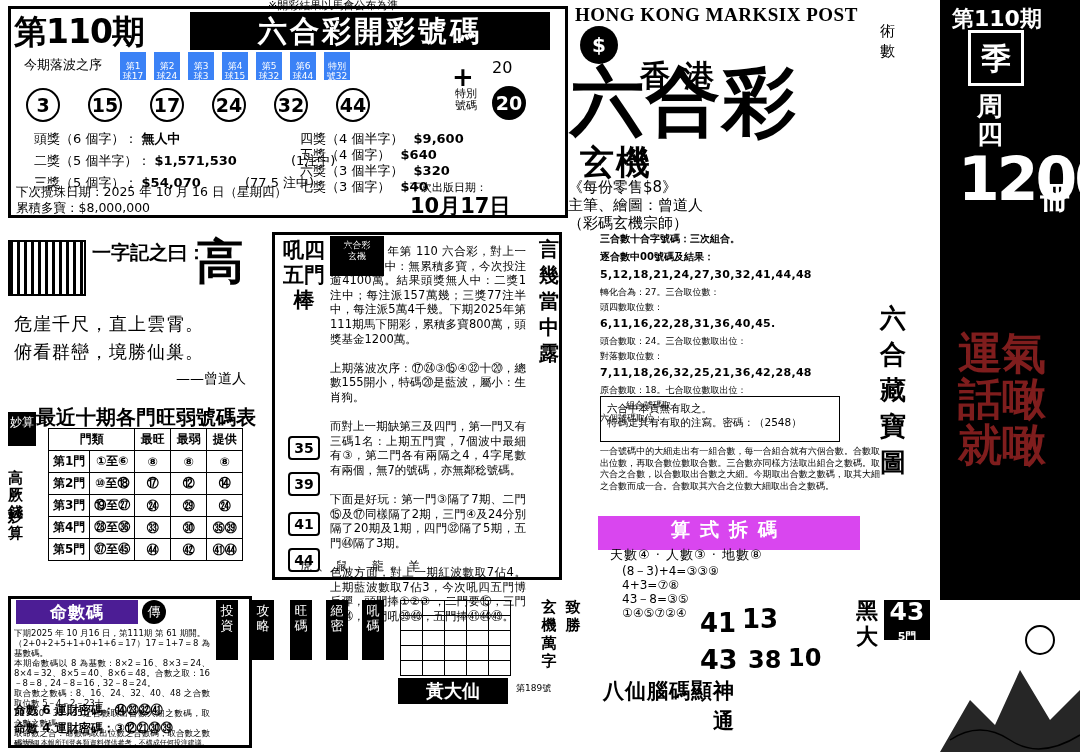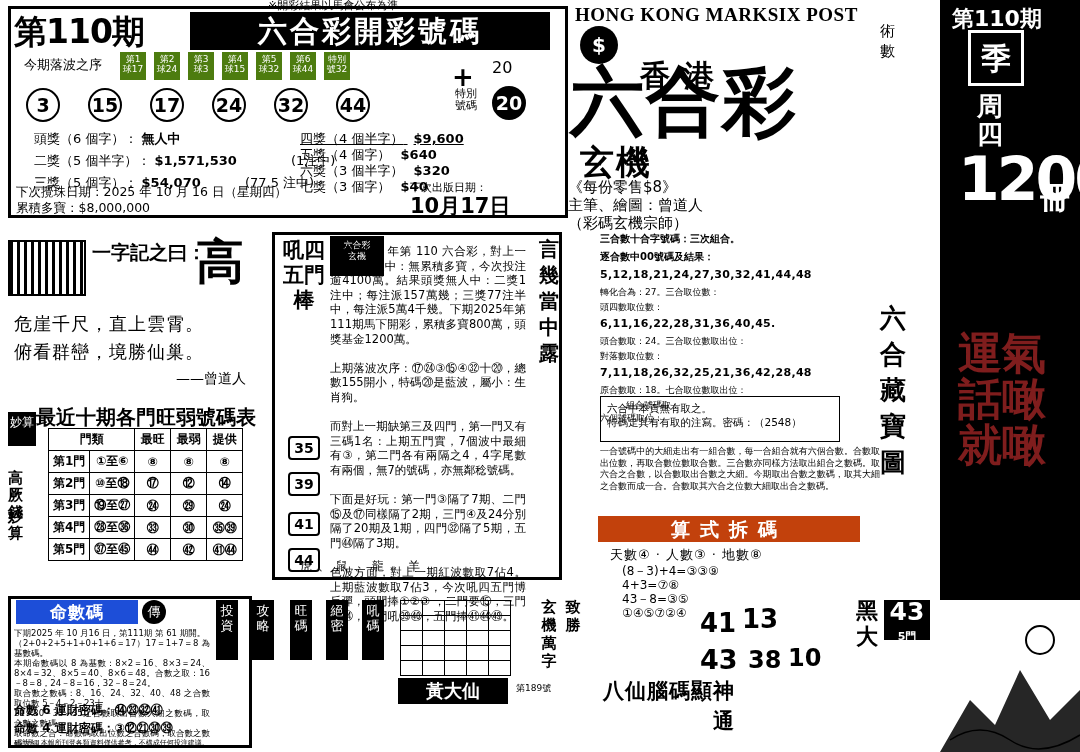--- a/index.html
+++ b/index.html
@@ -28,22 +28,22 @@
   }
   #results-banner {
     left:190px; top:12px; width:360px; height:38px;
     background:#000; color:#fff; font-size:29px; font-weight:bold;
     letter-spacing:3px; text-align:center; line-height:38px;
   }
   #note-top { left:268px; top:-2px; font-size:11px; letter-spacing:0px; }
   #seq-label { left:24px; top:56px; font-size:13px; }
 
   .seq-box {
-    width:26px; height:28px; background:#4d7c0f; color:#fff;
-    font-size:9px; line-height:10px; text-align:center; padding-top:2px;
+    width:26px; height:28px; background:#3b82f6; color:#fff;
+    font-size:9px; line-height:10px; text-align:center; padding-top:9px;
   }
   .seq-row { position:absolute; display:flex; gap:8px; }
 
   .ball {
     width:34px; height:34px; border-radius:50%;
     background:#000; color:#fff; font-size:19px; font-weight:bold;
     display:flex; align-items:center; justify-content:center;
     border:2px solid #000;
   }
   .ball.white { background:#fff; color:#000; }
@@ -188,37 +188,37 @@
     left:600px; top:396px; width:240px; height:46px; border:1.5px solid #000;
     font-size:10.5px; line-height:14px; padding:4px 6px;
   }
   #dense-para {
     left:600px; top:446px; width:280px; font-size:9px; line-height:11.5px;
     text-align:justify;
   }
 
   
   #formula-banner {
-    left:598px; top:516px; width:262px; height:26px; background:#c2410c; color:#fff;
+    left:598px; top:516px; width:262px; height:34px; background:#d946ef; color:#fff;
     font-size:19px; font-weight:bold; text-align:center; line-height:26px;
     letter-spacing:10px;
   }
   #formula-sub { left:610px; top:546px; font-size:13px; letter-spacing:1px; }
   #formula-lines { left:622px; top:564px; font-size:12px; line-height:14px; }
 
   
   #vtreasure {
     left:876px; top:300px; width:34px; font-size:26px; font-weight:bold;
     line-height:36px; text-align:center;
   }
   #bl-panel {
     left:8px; top:596px; width:244px; height:152px; border:3px solid #000;
   }
   #bl-title {
-    left:16px; top:600px; width:122px; height:24px; background:#1d4ed8; color:#fff;
+    left:16px; top:600px; width:122px; height:24px; background:#4c1d95; color:#fff;
     font-size:17px; font-weight:bold; text-align:center; line-height:24px;
     letter-spacing:1px;
   }
   #bl-badge {
     left:142px; top:600px; width:24px; height:24px; border-radius:50%;
     background:#000; color:#fff; font-size:13px; text-align:center;
     line-height:24px;
   }
   #bl-body {
     left:14px; top:628px; width:196px; font-size:8.5px; line-height:10px;
@@ -327,21 +327,21 @@
     <span>二獎（5 個半字）</span>：
     <span class="amt">$1,571,530</span>
     <span style="margin-left:50px;">(1注中)</span>
   </div>
   <div class="prize-line" style="left:34px; top:174px;">
     <span>三獎（5 個字）</span>：
     <span class="amt">$54,070</span>
     <span style="margin-left:40px;">(77.5 注中)</span>
   </div>
 
-  <div class="prize-line" style="left:300px; top:130px;text-decoration:underline;">
+  <div class="prize-line" style="left:300px; top:130px;">
     <span>四獎（4 個半字）</span>
     <span class="amt" style="margin-left:6px;">$9,600</span>
   </div>
   <div class="prize-line" style="left:300px; top:146px;">
     <span>五獎（4 個字）</span>
     <span class="amt" style="margin-left:6px;">$640</span>
   </div>
   <div class="prize-line" style="left:300px; top:162px;">
     <span>六獎（3 個半字）</span>
     <span class="amt" style="margin-left:6px;">$320</span>

